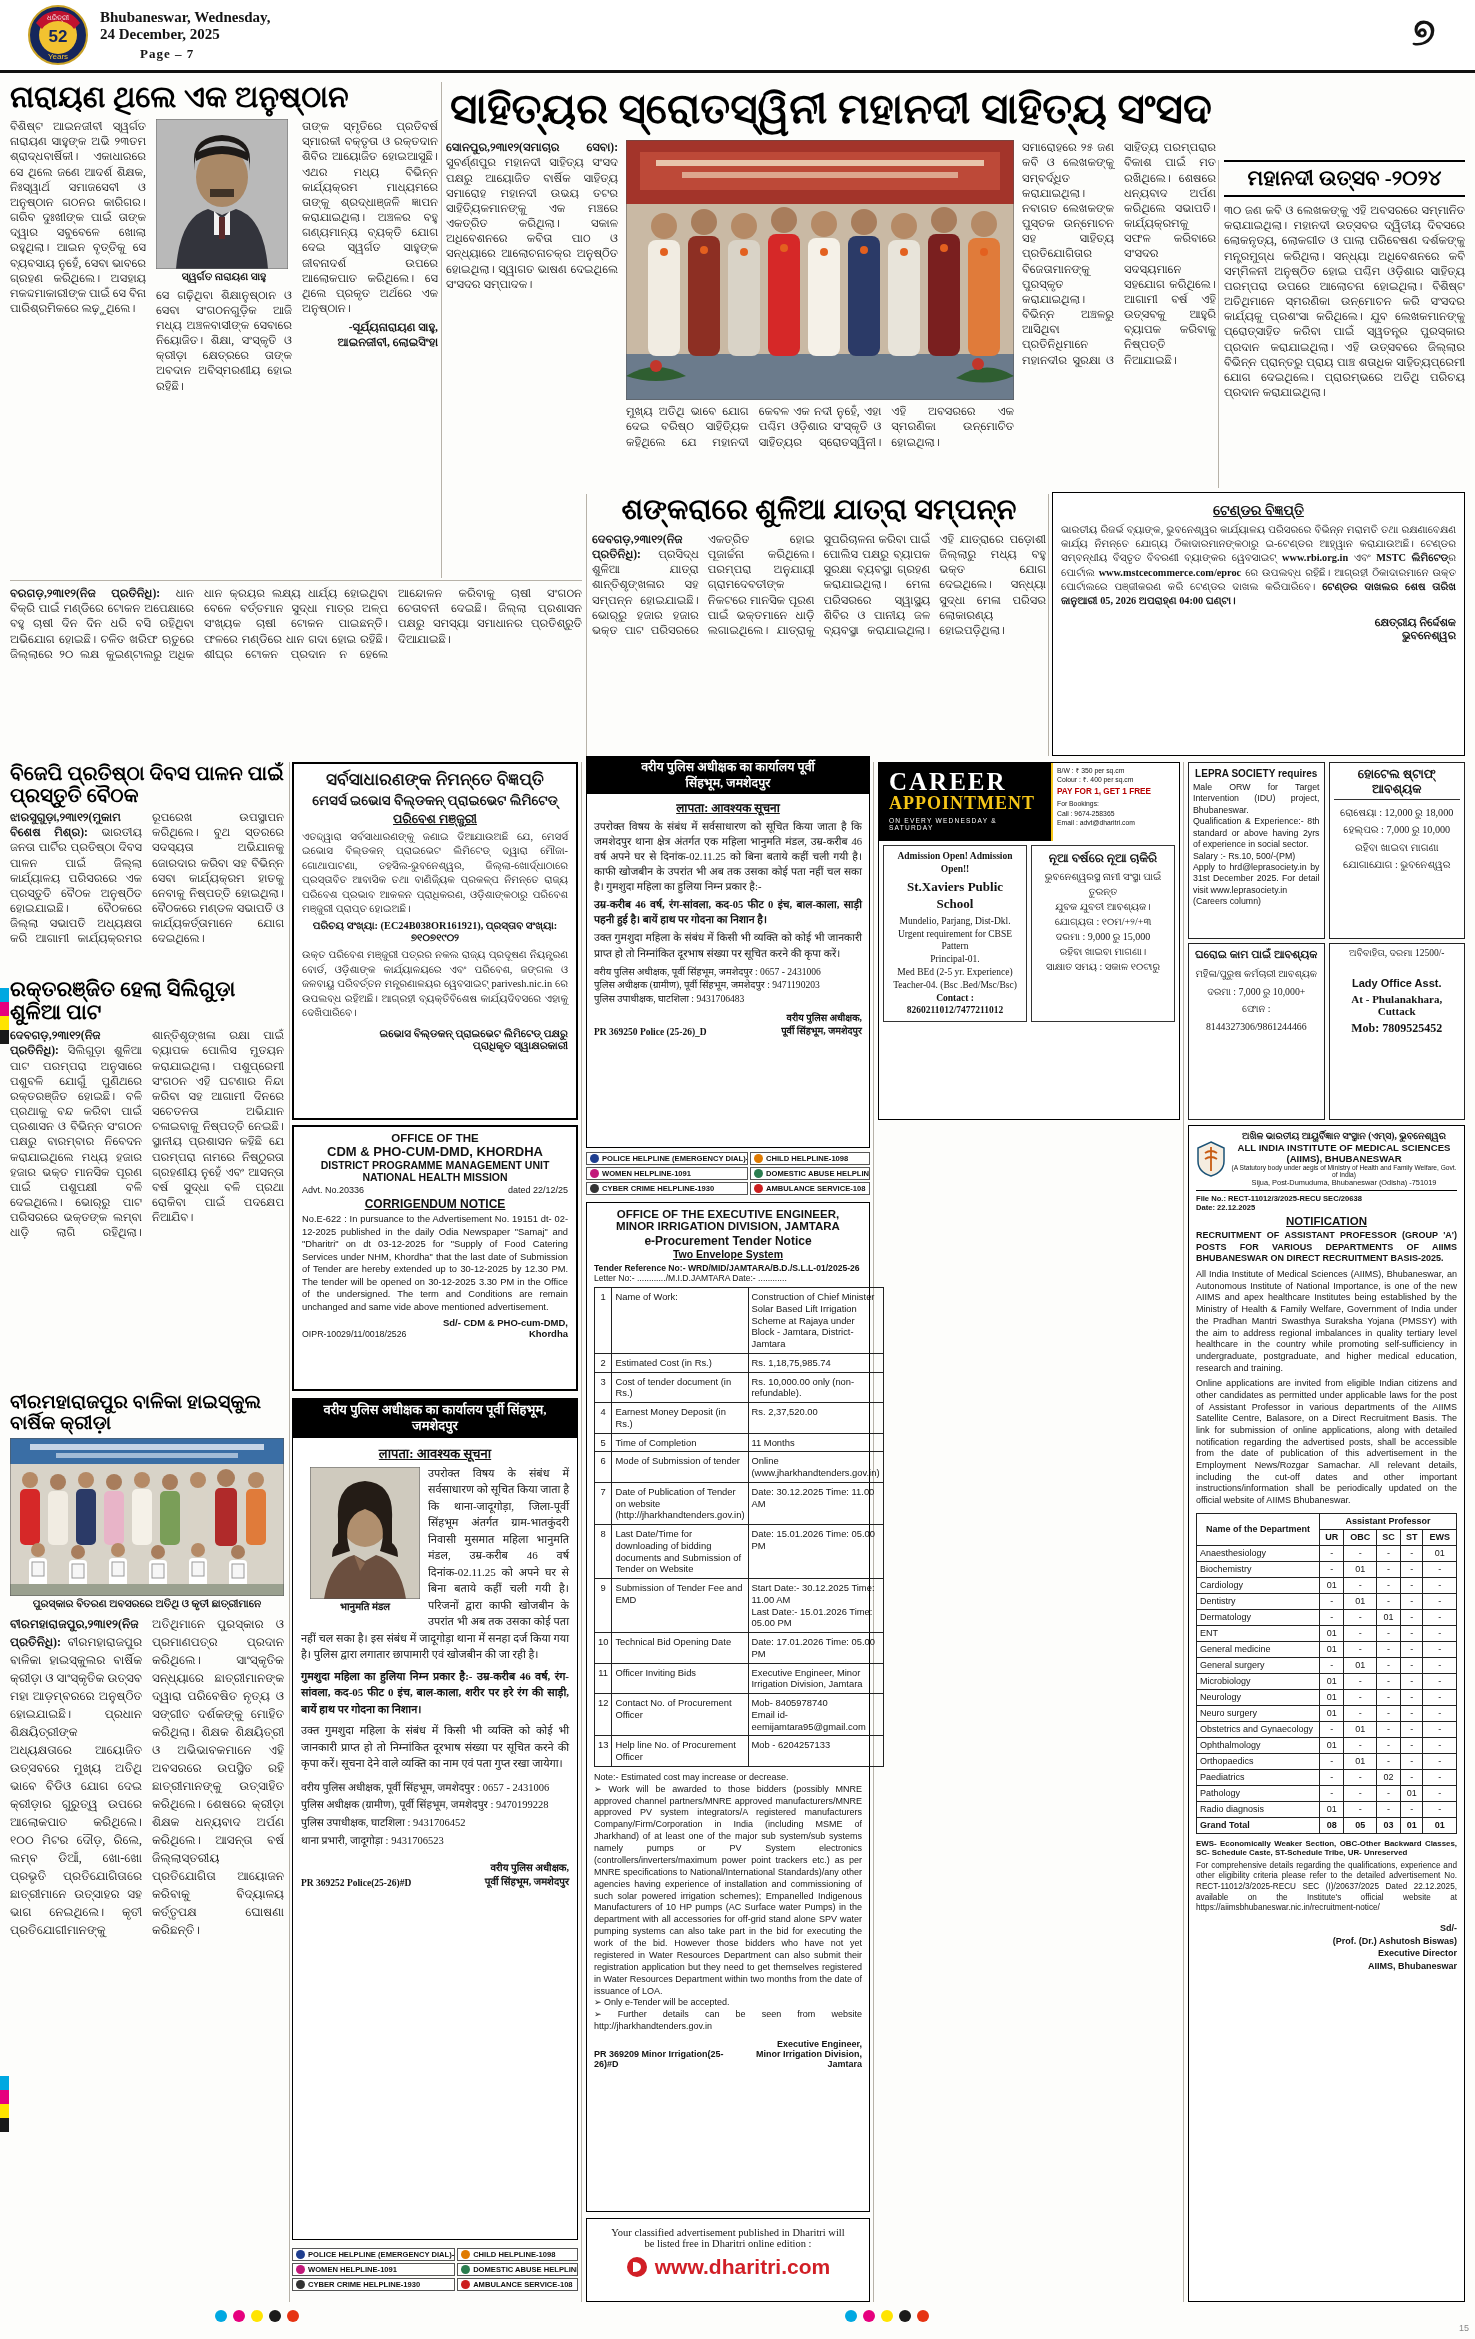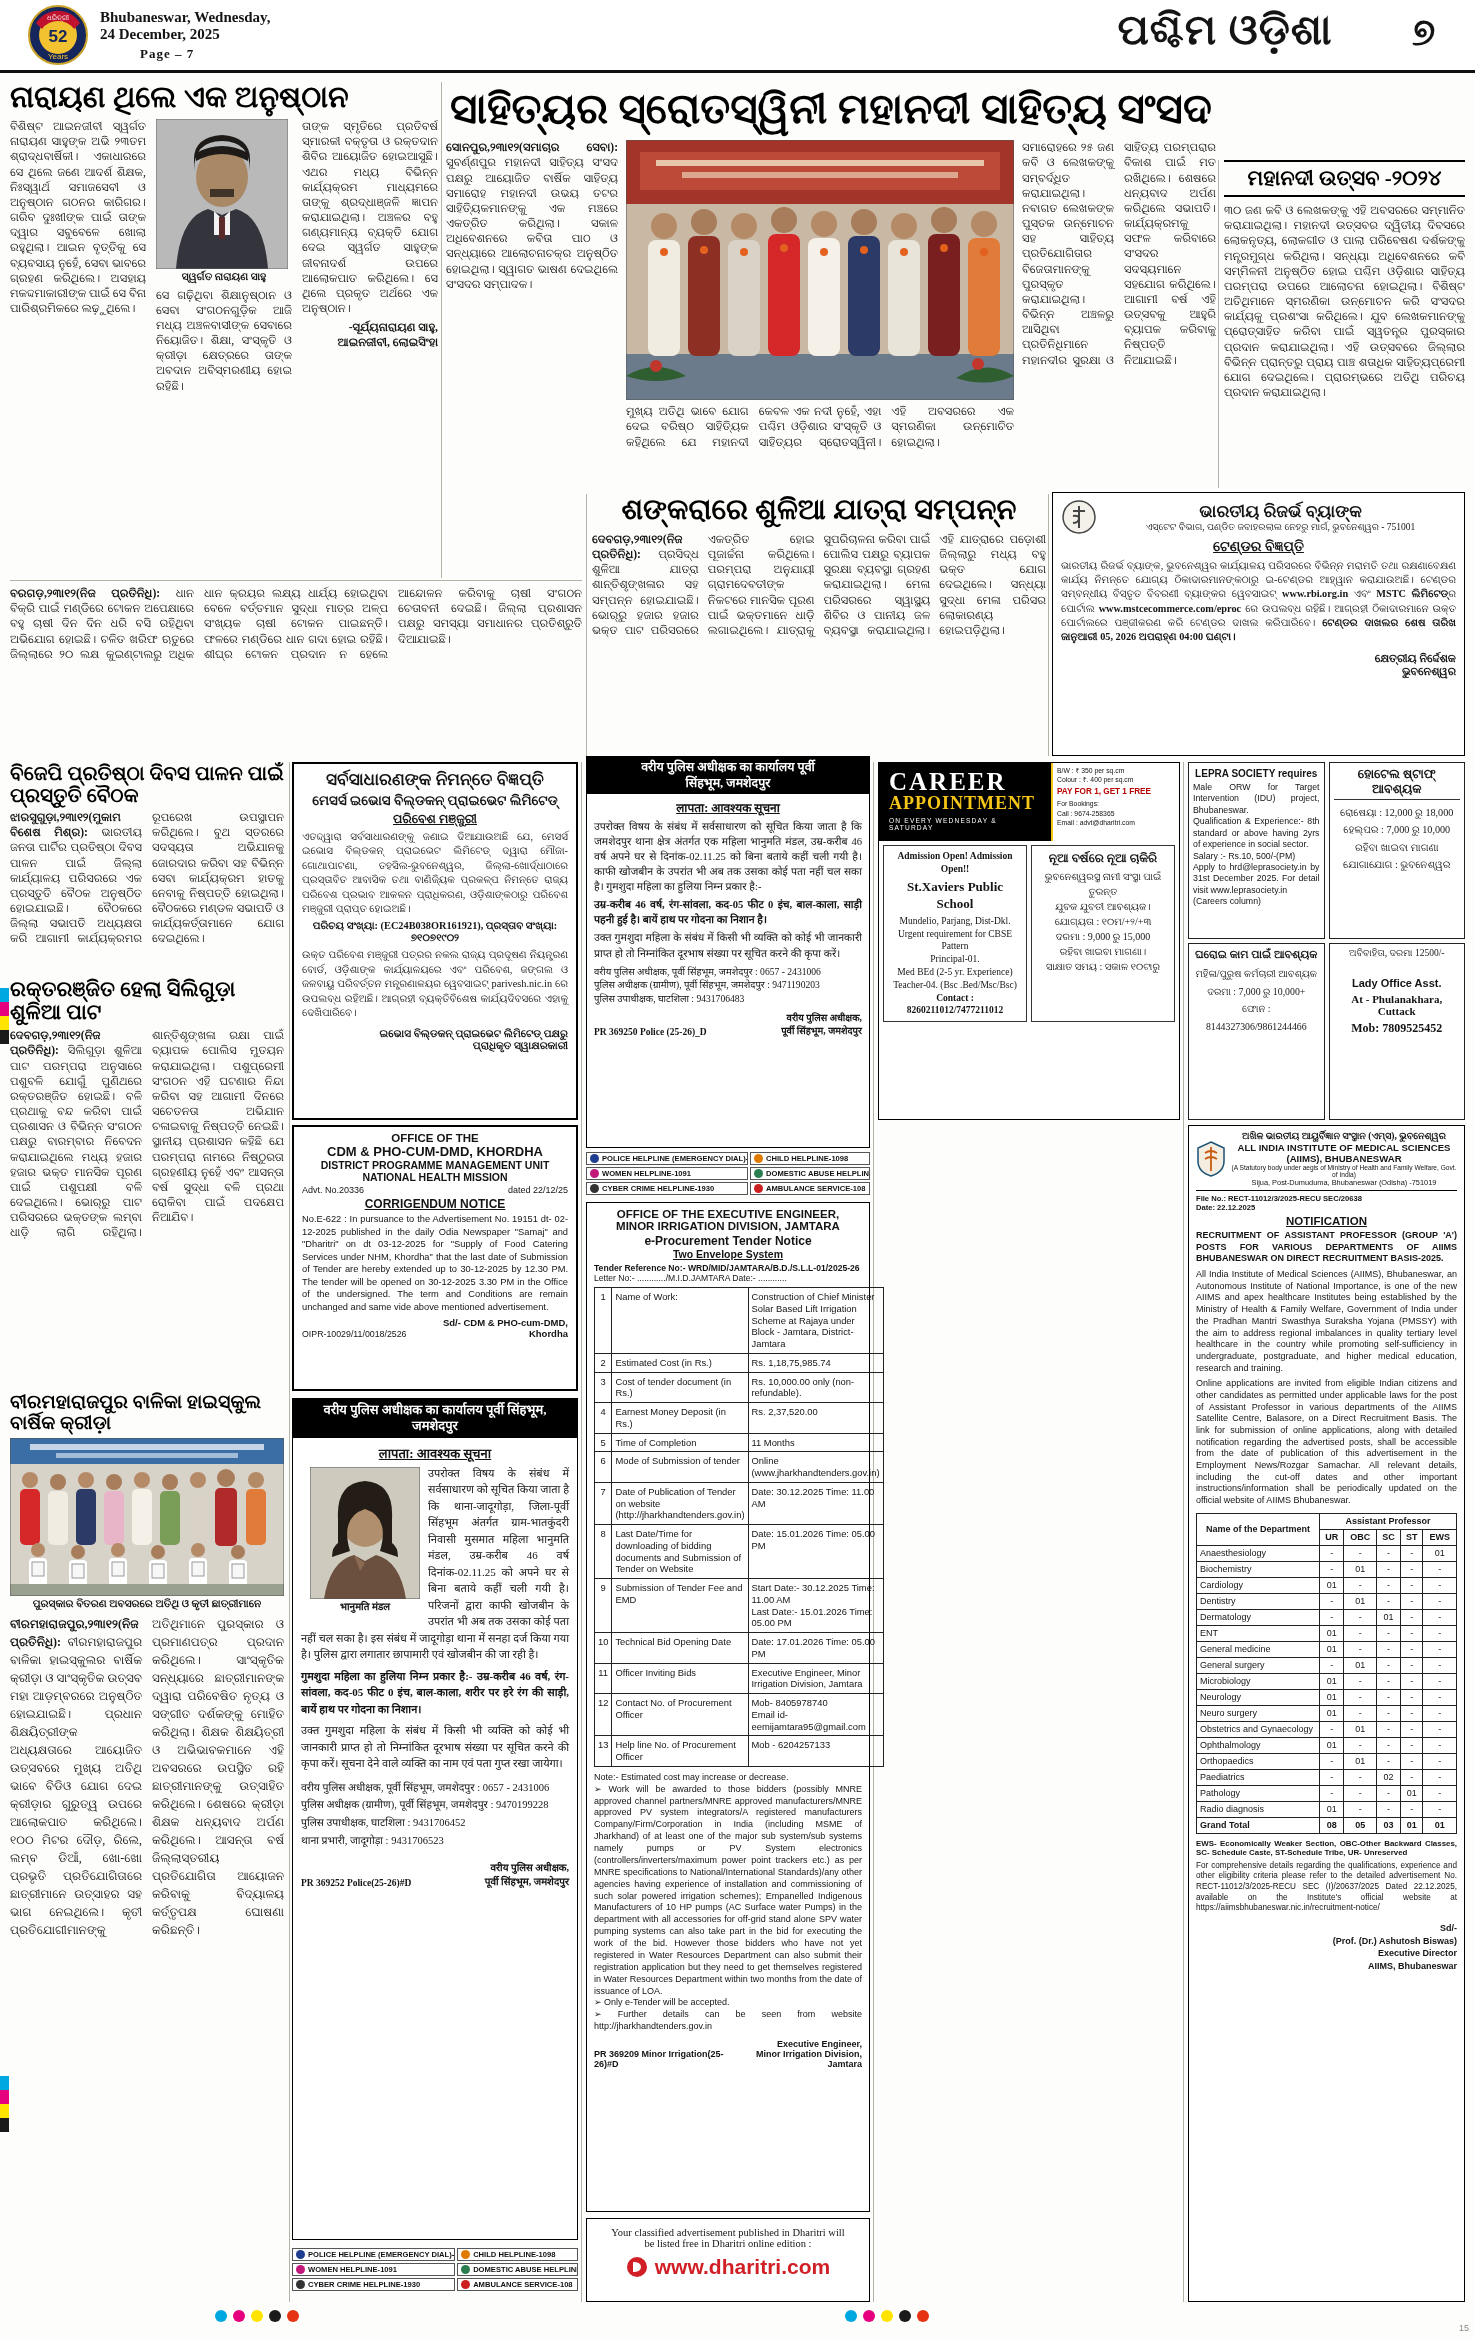--- a/index.html
+++ b/index.html
@@ -95,21 +95,20 @@
     <path d="M8,18 A26,26 0 0 1 52,18 L46,24 A20,20 0 0 0 14,24 Z" fill="#c0122f"></path>
     <text x="30" y="15" font-size="7" fill="#ffffff" text-anchor="middle" font-family="Liberation Serif,serif">ଧରିତ୍ରୀ</text>
     <text x="30" y="37" font-size="17" font-weight="bold" fill="#15265c" text-anchor="middle" font-family="Liberation Sans,sans-serif">52</text>
     <text x="30" y="54" font-size="8" fill="#f2c230" text-anchor="middle" font-family="Liberation Sans,sans-serif">Years</text>
   </svg>
   <div class="abs" style="left:100px;top:9px;">
     <div class="date1">Bhubaneswar, Wednesday,</div>
     <div class="date2">24 December, 2025</div>
   </div>
   <div class="abs pg" style="left:140px;top:46px;">Page – 7</div>
-  <div class="abs section" style="left:1060px;top:6px;width:330px;text-align:center;">ପଶ୍ଚିମ ଓଡ଼ିଶା</div>
   <div class="abs pnum" style="left:1412px;top:10px;">୭</div>
 </div>
 
 <div class="vrule" style="left:441px;top:82px;height:496px;"></div>
 <div class="vrule" style="left:1218px;top:160px;height:328px;"></div>
 <div class="vrule" style="left:586px;top:494px;height:262px;"></div>
 <div class="vrule" style="left:1048px;top:494px;height:262px;"></div>
 <div class="hline" style="left:10px;top:580px;width:572px;"></div>
 <div class="vrule" style="left:289px;top:762px;height:1540px;"></div>
 <div class="vrule" style="left:581px;top:762px;height:1540px;"></div>
@@ -226,31 +225,20 @@
 
 <div class="abs" style="left:592px;top:494px;width:454px;height:262px;overflow:hidden;">
   <div class="headline ctr" style="font-size:29px;margin-bottom:6px;">ଶଙ୍କରାରେ ଶୁଳିଆ ଯାତ୍ରା ସମ୍ପନ୍ନ</div>
   <div class="body-txt jus cols4" style="height:210px;">
     <span class="dl">ଦେବଗଡ଼,୨୩ା୧୨(ନିଜ ପ୍ରତିନିଧି):</span>
     <span>ପ୍ରସିଦ୍ଧ ଶୁଳିଆ ଯାତ୍ରା ଶାନ୍ତିଶୃଙ୍ଖଳାର ସହ ସମ୍ପନ୍ନ ହୋଇଯାଇଛି। ଭୋର୍‌ରୁ ହଜାର ହଜାର ଭକ୍ତ ପାଟ ପରିସରରେ ଏକତ୍ରିତ ହୋଇ ପୂଜାର୍ଚ୍ଚନା କରିଥିଲେ। ପରମ୍ପରା ଅନୁଯାୟୀ ଗ୍ରାମଦେବତୀଙ୍କ ନିକଟରେ ମାନସିକ ପୂରଣ ପାଇଁ ଭକ୍ତମାନେ ଧାଡ଼ି ଲଗାଇଥିଲେ। ଯାତ୍ରାକୁ ସୁପରିଚାଳନା କରିବା ପାଇଁ ପୋଲିସ ପକ୍ଷରୁ ବ୍ୟାପକ ସୁରକ୍ଷା ବ୍ୟବସ୍ଥା ଗ୍ରହଣ କରାଯାଇଥିଲା। ମେଳା ପରିସରରେ ସ୍ୱାସ୍ଥ୍ୟ ଶିବିର ଓ ପାନୀୟ ଜଳ ବ୍ୟବସ୍ଥା କରାଯାଇଥିଲା। ଏହି ଯାତ୍ରାରେ ପଡ଼ୋଶୀ ଜିଲ୍ଲାରୁ ମଧ୍ୟ ବହୁ ଭକ୍ତ ଯୋଗ ଦେଇଥିଲେ। ସନ୍ଧ୍ୟା ସୁଦ୍ଧା ମେଳା ପରିସର ଲୋକାରଣ୍ୟ ହୋଇପଡ଼ିଥିଲା।</span>
   </div>
 </div>
 
 <div class="abs box" style="left:1052px;top:492px;width:413px;height:264px;padding:6px 8px;">
-  <div style="display:flex;align-items:center;gap:8px;">
-    <svg width="36" height="36" viewBox="0 0 36 36">
-      <circle cx="18" cy="18" r="16" fill="#f4f1ea" stroke="#444" stroke-width="1.5"></circle>
-      <path d="M18,7 L18,29 M12,12 L24,12" stroke="#444" stroke-width="2"></path>
-      <path d="M12,17 C20,15 20,23 12,24" stroke="#444" stroke-width="2" fill="none"></path>
-    </svg>
-    <div style="flex:1;">
-      <div class="b ctr" style="font-size:17px;">ଭାରତୀୟ ରିଜର୍ଭ ବ୍ୟାଙ୍କ</div>
-      <div class="ctr" style="font-size:9.5px;">ଏସ୍ଟେଟ ବିଭାଗ, ପଣ୍ଡିତ ଜବାହରଲାଲ ନେହରୁ ମାର୍ଗ, ଭୁବନେଶ୍ୱର - 751001</div>
-    </div>
-  </div>
   <div class="b ctr" style="font-size:14px;text-decoration:underline;margin:4px 0;">ଟେଣ୍ଡର ବିଜ୍ଞପ୍ତି</div>
   <div class="jus" style="font-size:10.3px;line-height:1.38;">
     <span>ଭାରତୀୟ ରିଜର୍ଭ ବ୍ୟାଙ୍କ, ଭୁବନେଶ୍ୱର କାର୍ଯ୍ୟାଳୟ ପରିସରରେ ବିଭିନ୍ନ ମରାମତି ତଥା ରକ୍ଷଣାବେକ୍ଷଣ କାର୍ଯ୍ୟ ନିମନ୍ତେ ଯୋଗ୍ୟ ଠିକାଦାରମାନଙ୍କଠାରୁ ଇ-ଟେଣ୍ଡର ଆହ୍ୱାନ କରାଯାଉଅଛି।</span>
     <span>ଟେଣ୍ଡର ସମ୍ବନ୍ଧୀୟ ବିସ୍ତୃତ ବିବରଣୀ ବ୍ୟାଙ୍କର ୱେବସାଇଟ୍ </span><span class="b">www.rbi.org.in</span><span> ଏବଂ </span><span class="b">MSTC ଲିମିଟେଡ୍</span><span>ର ପୋର୍ଟାଲ </span><span class="b">www.mstcecommerce.com/eproc</span><span> ରେ ଉପଲବ୍ଧ ରହିଛି। ଆଗ୍ରହୀ ଠିକାଦାରମାନେ ଉକ୍ତ ପୋର୍ଟାଲରେ ପଞ୍ଜୀକରଣ କରି ଟେଣ୍ଡର ଦାଖଲ କରିପାରିବେ।</span>
     <span class="b">ଟେଣ୍ଡର ଦାଖଲର ଶେଷ ତାରିଖ ଜାନୁଆରୀ 05, 2026 ଅପରାହ୍ଣ 04:00 ଘଣ୍ଟା।</span>
   </div>
   <div class="rt b" style="font-size:11px;margin-top:8px;">
     <div>କ୍ଷେତ୍ରୀୟ ନିର୍ଦ୍ଦେଶକ</div>
     <div>ଭୁବନେଶ୍ୱର</div>
   </div>

